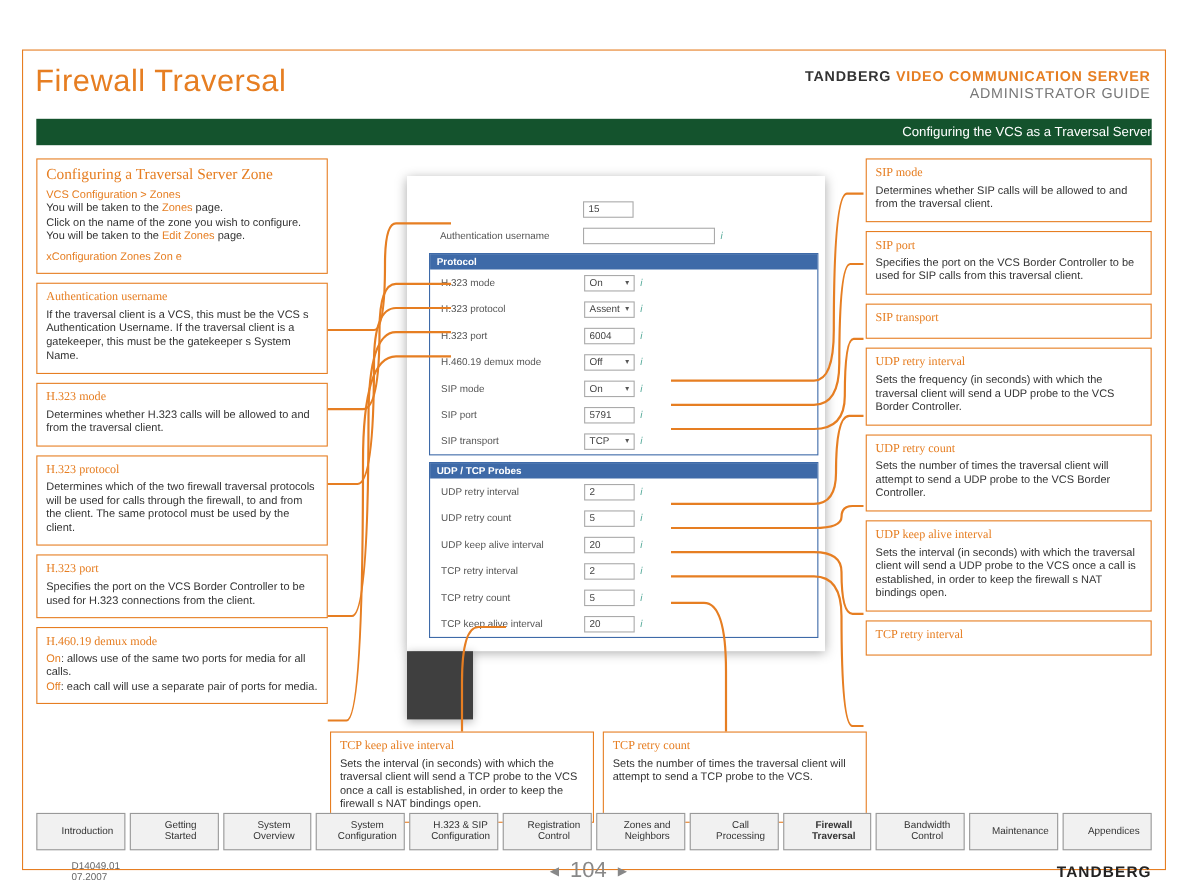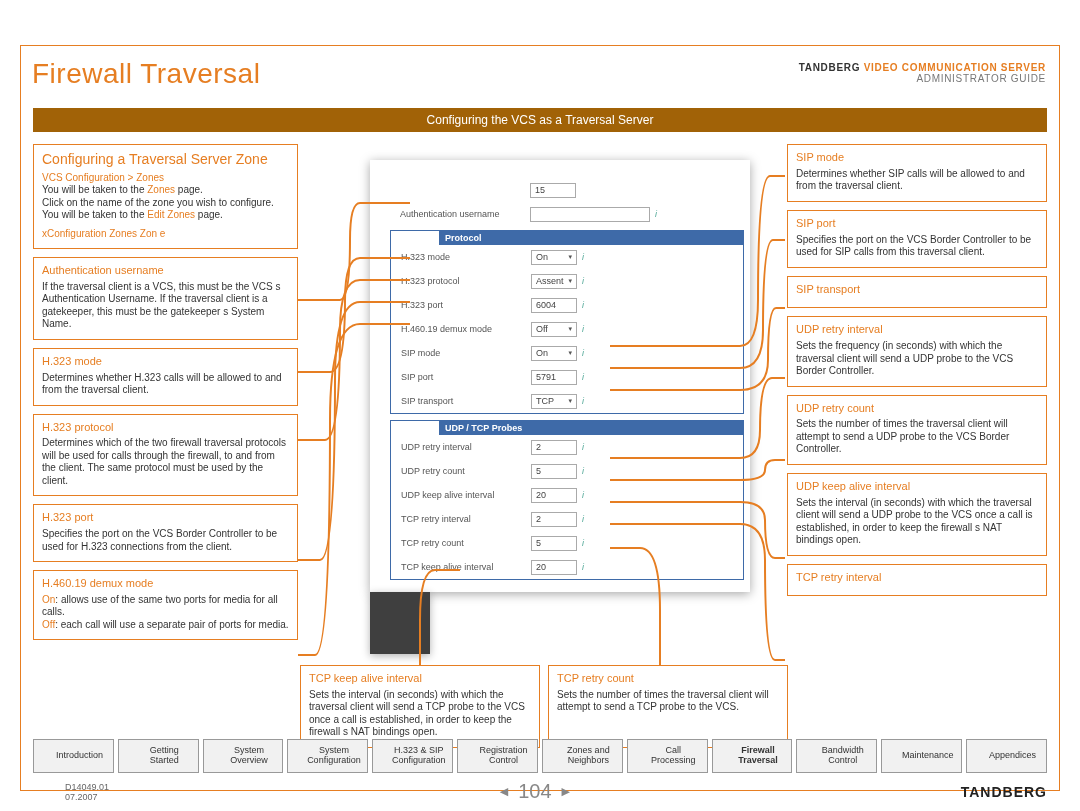--- a/index.html
+++ b/index.html
@@ -1,41 +1,41 @@
 <!DOCTYPE html>
 <html><head>
 <meta charset="utf-8">
 <style>
   * { margin:0; padding:0; box-sizing:border-box; }
   body { font-family: Arial, Helvetica, sans-serif; background:#fff; width:1080px; height:811px; position:relative; overflow:hidden; font-size:10px; color:#333; }
   .outer-rule { position:absolute; left:20px; top:45px; right:20px; bottom:20px; border:1px solid #e67e22; }
   .page-title { position:absolute; left:32px; top:58px; font-size:28px; font-weight:300; color:#e67e22; letter-spacing:.5px; }
-  .hdr-right { position:absolute; right:34px; top:62px; text-align:right; font-size:10px; letter-spacing:.7px; }
+  .hdr-right { position:absolute; right:34px; top:62px; text-align:right; font-size:13px; letter-spacing:.7px; }
   .hdr-right .l1 b { font-weight:bold; color:#333; }
   .hdr-right .l1 .orange { color:#e67e22; font-weight:bold; }
   .hdr-right .l2 { color:#777; }
-  .orange-bar { position:absolute; left:33px; right:33px; top:108px; height:24px; background:#a16207; color:#fff; text-align:center; line-height:24px; font-size:12px; }
+  .orange-bar { position:absolute; left:33px; right:33px; top:108px; height:24px; background:#14532d; color:#fff; text-align:right; line-height:24px; font-size:12px; }
   .col { position:absolute; top:144px; }
   .col.left { left:33px; width:265px; }
   .col.right { right:33px; width:260px; }
   .box { border:1px solid #e67e22; padding:6px 8px 8px 8px; margin-bottom:8px; line-height:1.25; }
-  .box h4 { color:#e67e22; font-size:11px; font-weight:normal; margin-bottom:3px; }
+  .box h4 { color:#e67e22; font-size:11px; font-weight:normal; margin-bottom:3px;font-family:Liberation Serif, serif; }
   .box p { font-size:10px; color:#333; }
   .box .link { color:#e67e22; }
   .box .under { color:#e67e22; font-size:10px; display:block; margin-top:6px; }
   .big-head { font-size:14px !important; }
   .screenshot { position:absolute; left:370px; top:160px; width:380px; height:432px; background:#fff; box-shadow:0 2px 10px rgba(0,0,0,.35); }
   .sc-inner { position:absolute; left:20px; right:0; top:18px; bottom:0; }
   .sc-row { height:24px; display:flex; align-items:center; padding-left:10px; font-size:9px; color:#444; }
   .sc-row .lbl { width:130px; color:#555; }
   .sc-row .fld { width:46px; height:15px; border:1px solid #aaa; background:#fff; font-size:9px; padding:0 4px; display:flex; align-items:center; justify-content:space-between; }
   .sc-row .chev { font-size:7px; color:#555; }
   .sc-row .info { margin-left:5px; color:#5a9; font-style:italic; }
   .sc-section { border:1px solid #3e6aa8; margin:4px 6px 6px 0; }
-  .sc-section .bar { background:#3e6aa8; color:#fff; font-size:9px; padding:2px 6px; font-weight:bold;margin-left:48px; }
+  .sc-section .bar { background:#3e6aa8; color:#fff; font-size:9px; padding:2px 6px; font-weight:bold; }
   .dark-strip { position:absolute; left:370px; top:592px; width:60px; height:62px; background:#3f3f3f; box-shadow:0 2px 8px rgba(0,0,0,.3); }
   .bottom-boxes { position:absolute; left:300px; top:665px; display:flex; gap:8px; }
   .bottom-boxes .box { width:240px; margin:0; }
   .tabs { position:absolute; left:33px; right:33px; bottom:38px; height:34px; display:flex; gap:4px; }
   .tab { flex:1; border:1px solid #999; background:#f1f1f1; font-size:9px; display:flex; align-items:center; justify-content:center; text-align:center; position:relative; color:#333; line-height:1.1;padding-left:12px; }
   .tab.active { font-weight:bold; }
   .footer { position:absolute; left:33px; right:33px; bottom:8px; display:flex; align-items:center; justify-content:space-between; font-size:9px; color:#666;margin-left:32px; }
   .footer .pg { font-size:20px; color:#888; display:flex; align-items:center; gap:10px; }
   .footer .pg .tri { font-size:11px; color:#888; }
   .brand { font-weight:900; letter-spacing:1px; font-size:14px; color:#222; }

